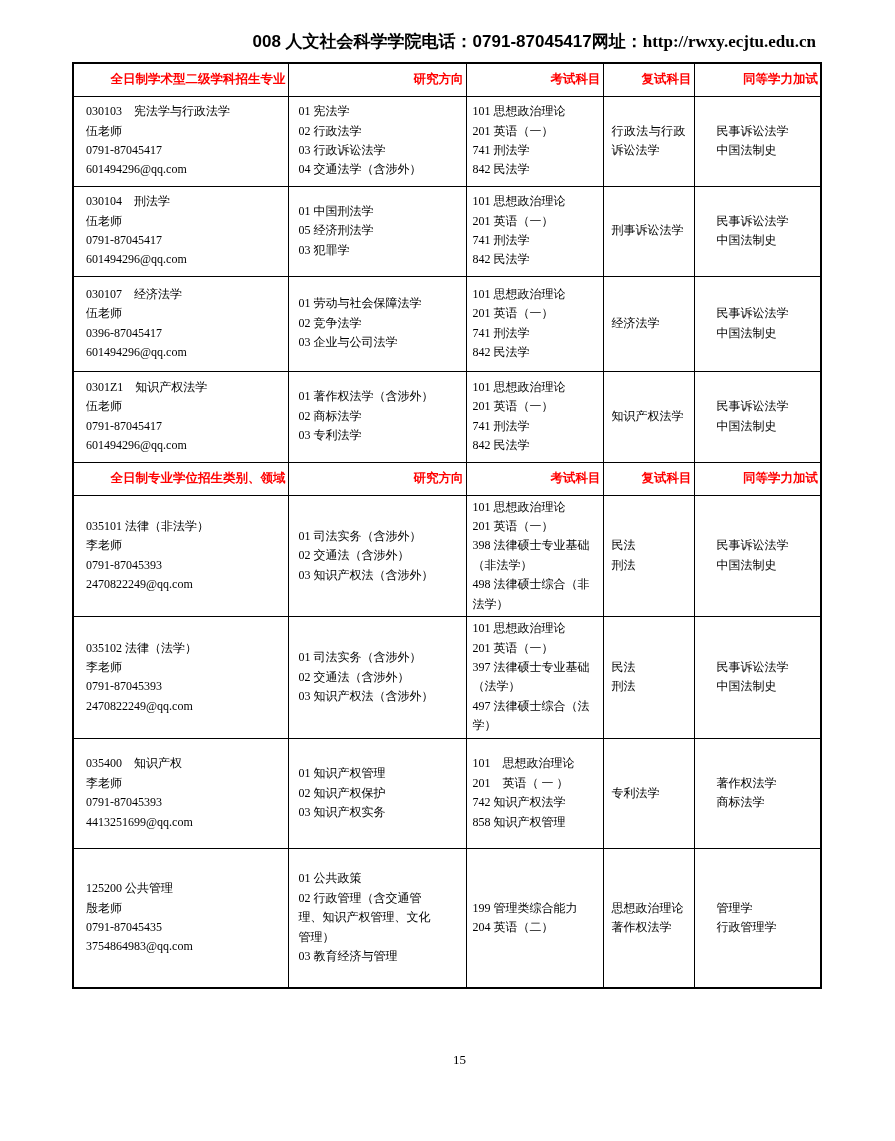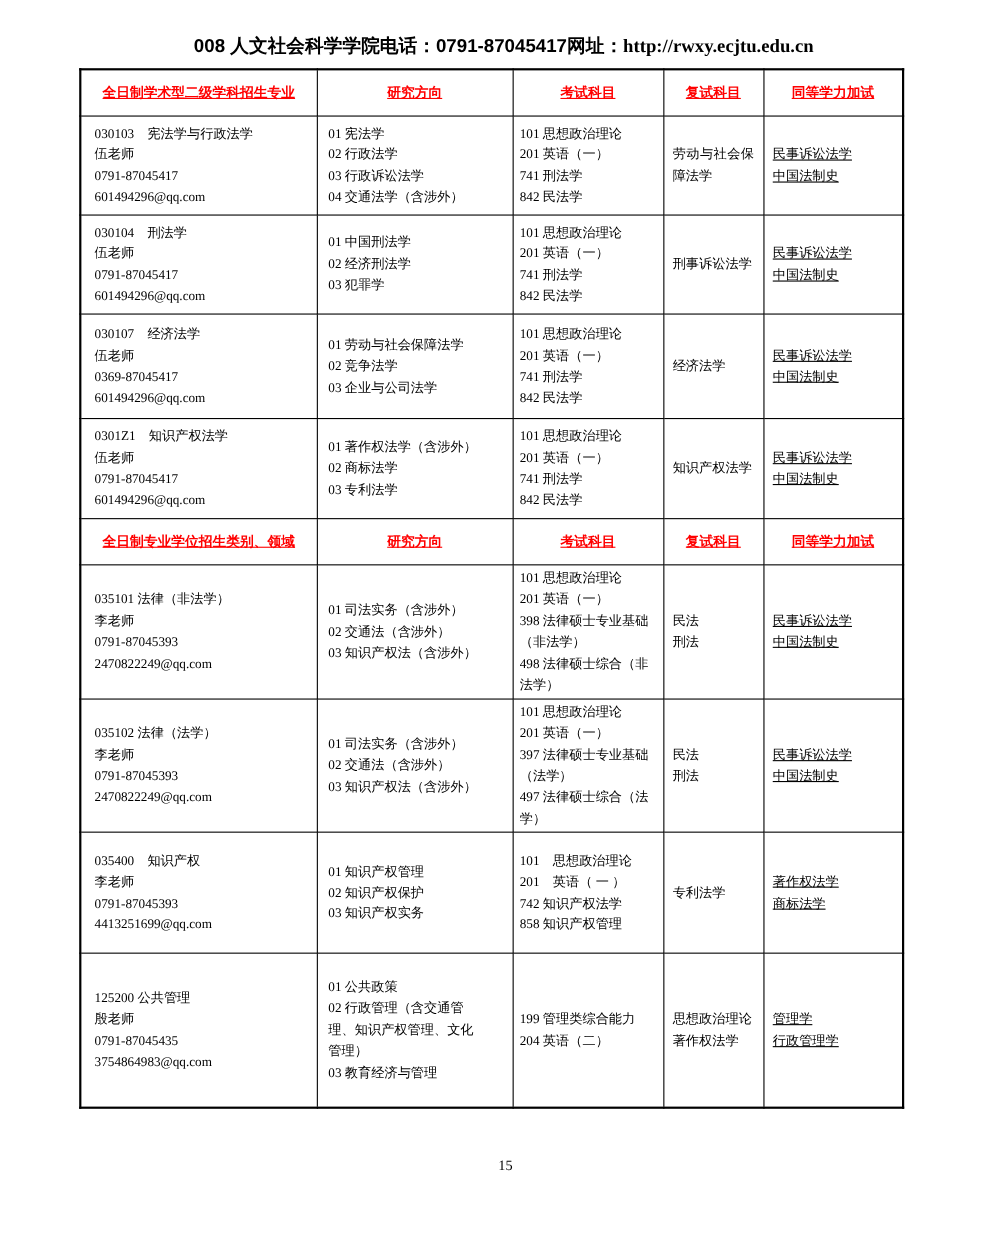--- a/index.html
+++ b/index.html
@@ -2,45 +2,45 @@
 <html><head>
 <meta charset="utf-8">
 <style>
   html,body{margin:0;padding:0;}
   body{
     width:895px;height:1141px;background:#ffffff;position:relative;
     font-family:"Liberation Serif","DejaVu Serif",serif;color:#000;overflow:hidden;
   }
   .doc-header{
     position:absolute;top:30px;left:72px;width:748px;
-    display:flex;justify-content:center;align-items:baseline;
+    display:flex;justify-content:flex-end;align-items:baseline;
     padding:0 4px 0 28px;box-sizing:border-box;
     font-family:"Liberation Sans","DejaVu Sans",sans-serif;
     font-weight:bold;font-size:17px;white-space:nowrap;
   }
   .doc-header .url{font-family:"Liberation Serif","DejaVu Serif",serif;}
   table.main{
     position:absolute;top:62px;left:72px;width:748px;
     border-collapse:collapse;table-layout:fixed;
     border:2px solid #000;
   }
   td,th{border:1px solid #000;vertical-align:middle;box-sizing:border-box;}
   th{
     font-family:"Liberation Sans","DejaVu Sans",sans-serif;
-    color:#ff0000;font-size:12.5px;font-weight:bold;text-align:center;padding:12px;text-decoration:underline;
+    color:#ff0000;font-size:12.5px;font-weight:bold;text-align:right;padding:2px;
   }
   td{
     font-size:12px;line-height:1.62;white-space:pre-line;
     text-align:left;padding:4px 24px;
   }
   td.c1{padding-left:12px;}
   td.c2{padding-left:10px;}
   td.c3{padding:2px 6px;margin-left:43px;}
   td.c4{padding:2px 8px;text-align:justify;}
-  td.c5{padding:2px 8px;text-decoration:underline;}
+  td.c5{padding:2px 22px;}
   .page-num{
     position:absolute;top:1052px;left:12px;width:100%;
     text-align:center;font-size:13px;
   }
 </style>
 </head>
 <body>
 
 <div class="doc-header">
   <span>008 人文社会科学学院</span>
@@ -70,44 +70,44 @@
 0791-87045417
 601494296@qq.com</td>
       <td class="c2">01 宪法学
 02 行政法学
 03 行政诉讼法学
 04 交通法学（含涉外）</td>
       <td class="c3">101 思想政治理论
 201 英语（一）
 741 刑法学
 842 民法学</td>
-      <td class="c4">劳动与社会保障法学</td>
+      <td class="c4">行政法与行政诉讼法学</td>
       <td class="c5">民事诉讼法学
 中国法制史</td>
     </tr>
     <tr style="height:90px">
       <td class="c1">030104　刑法学
 伍老师
 0791-87045417
 601494296@qq.com</td>
       <td class="c2">01 中国刑法学
-02 经济刑法学
+05 经济刑法学
 03 犯罪学</td>
       <td class="c3">101 思想政治理论
 201 英语（一）
 741 刑法学
 842 民法学</td>
       <td class="c4">刑事诉讼法学</td>
       <td class="c5">民事诉讼法学
 中国法制史</td>
     </tr>
     <tr style="height:95px">
       <td class="c1">030107　经济法学
 伍老师
-0369-87045417
+0396-87045417
 601494296@qq.com</td>
       <td class="c2">01 劳动与社会保障法学
 02 竞争法学
 03 企业与公司法学</td>
       <td class="c3">101 思想政治理论
 201 英语（一）
 741 刑法学
 842 民法学</td>
       <td class="c4">经济法学</td>
       <td class="c5">民事诉讼法学

